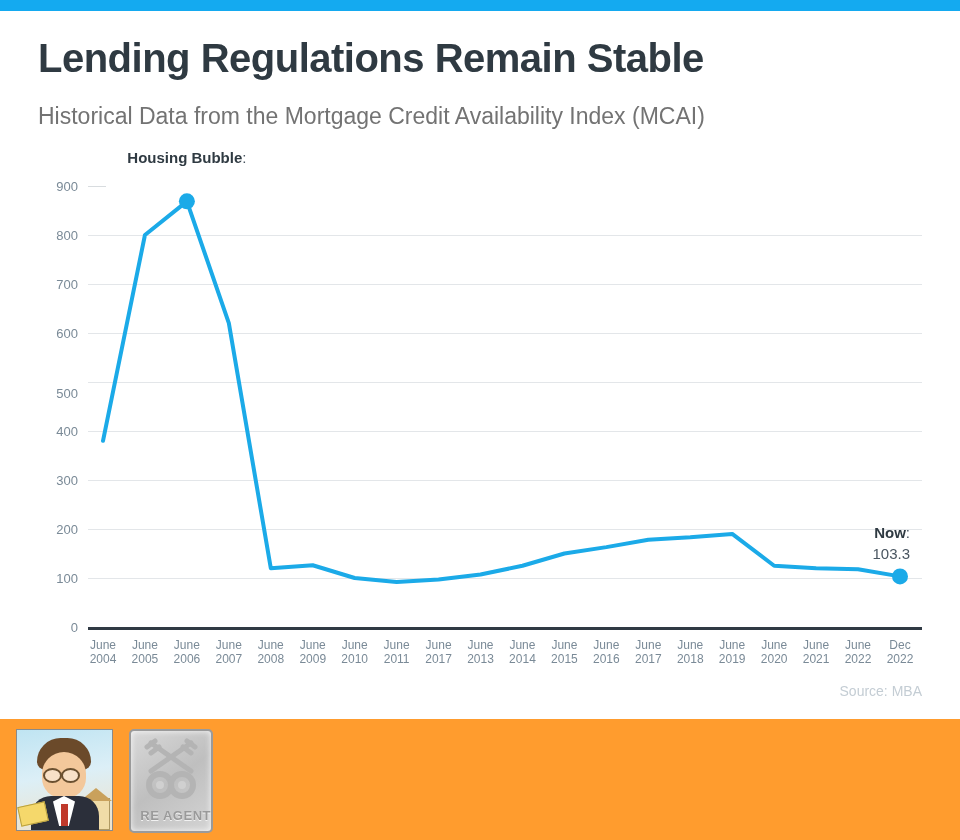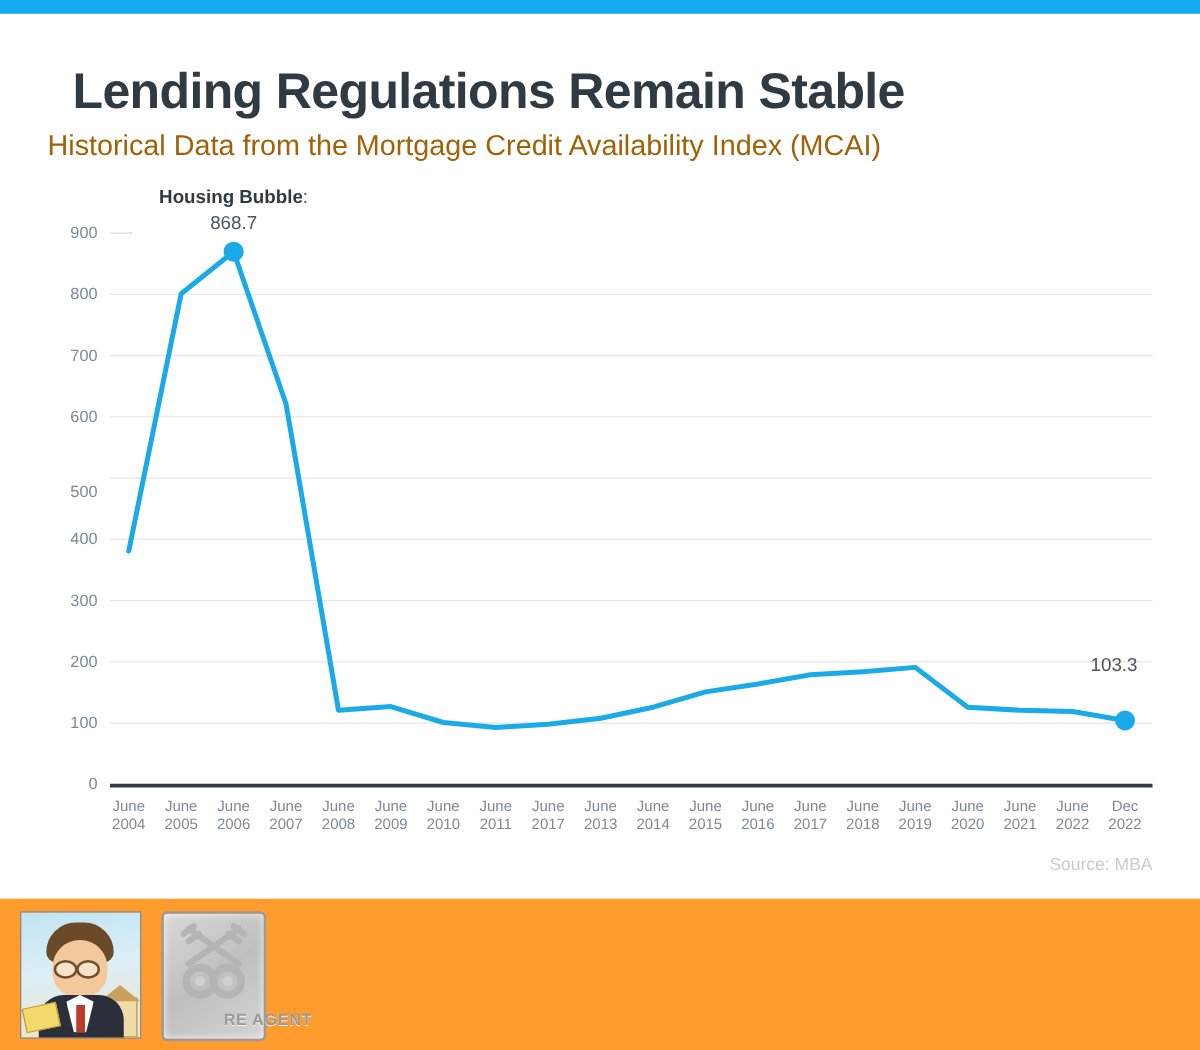--- a/index.html
+++ b/index.html
@@ -19,36 +19,35 @@
     position: absolute;
     left: 0; top: 0;
     width: 960px;
     height: 11px;
     background: #14AAF0;
   }
 
   #headline {
     position: absolute;
     left: 38px;
-    top: 51px;
+    top: 36px;
     font-size: 40px;
     font-weight: bold;
     color: #2F3A42;
     letter-spacing: -0.5px;
     white-space: nowrap;
-    margin-left: 20px;
   }
 
   #subhead {
     position: absolute;
     left: 38px;
     top: 103px;
     font-size: 23px;
     font-weight: normal;
-    color: #a16207;
+    color: #737373;
     white-space: nowrap;
   }
 
   
   #chart-area {
     position: absolute;
     left: 0;
     top: 150px;
     width: 960px;
     height: 560px;
@@ -232,27 +231,26 @@
     box-shadow: inset 0 0 6px rgba(255,255,255,0.85);
   }
   #reagent-logo svg {
     position: absolute;
     left: 6px; top: 6px;
   }
   #reagent-text {
     position: absolute;
     left: 0; bottom: 8px;
     width: 100%;
-    text-align: left;
+    text-align: right;
     font-size: 13px;
     font-weight: bold;
     color: #9A9A9A;
     text-shadow: 0 1px 0 #f2f2f2;
     letter-spacing: 0.5px;
-    padding-left: 48px;
   }
 </style>
 </head>
 <body>
 
 <div id="top-bar"></div>
 
 <div id="headline">Lending Regulations Remain Stable</div>
 <div id="subhead">Historical Data from the Mortgage Credit Availability Index (MCAI)</div>
 
@@ -368,24 +366,26 @@
           <div>Dec</div>
           <div>2022</div>
         </div>
       </div>
   </div>
 
   <div class="annotation" id="ann-bubble" style="left: 86.8947px; width: 200px; top: -2.663px;">
     <div>
       <span class="ann-label">Housing Bubble</span><span class="ann-colon">:</span>
     </div>
-    <div>868.7</div>
   </div>
 
   <div class="annotation" id="ann-now" style="left: 720px; width: 190px; top: 372.383px;">
+    <div>
+      <span class="ann-label">Now</span><span class="ann-colon">:</span>
+    </div>
     <div>103.3</div>
   </div>
 </div>
 
 <div id="source-note">Source: MBA</div>
 
 <div id="footer">
   <div id="avatar-logo">
     <div class="av-house"></div>
     <div class="av-roof"></div>

